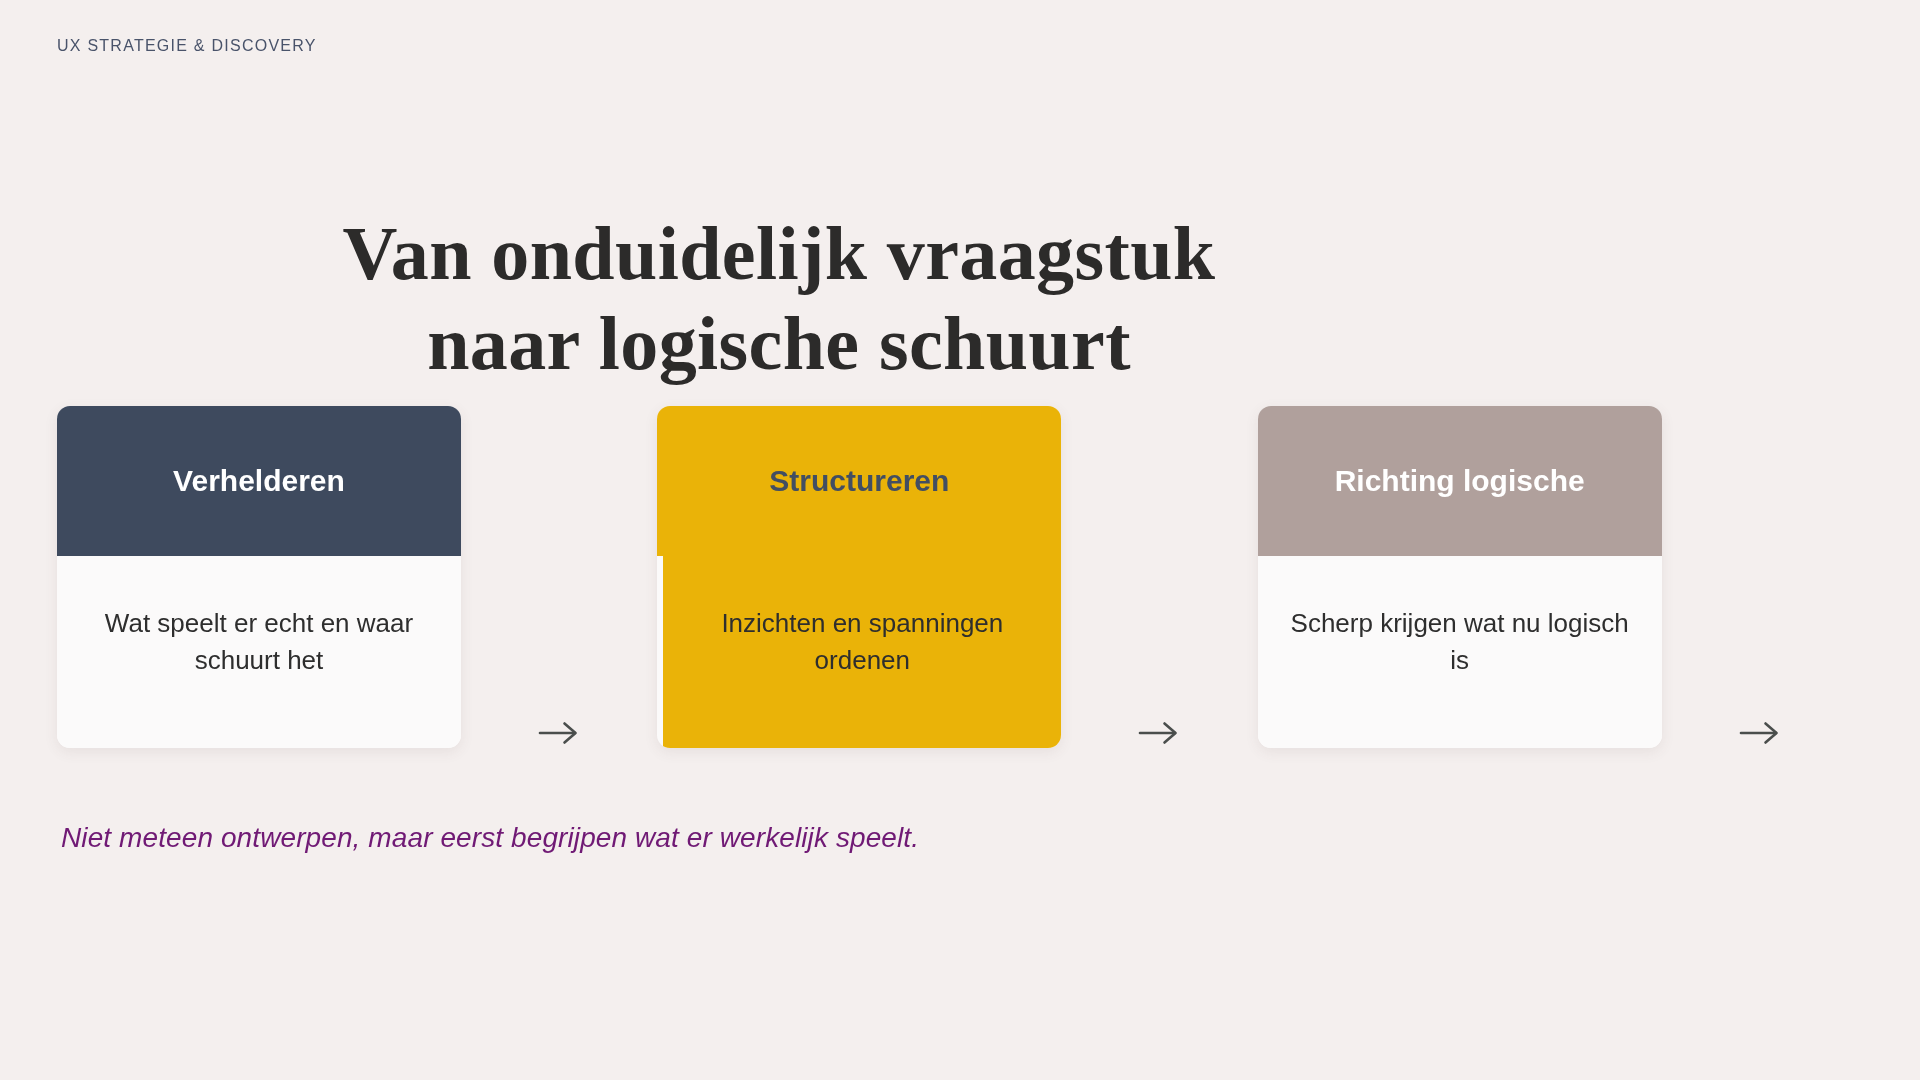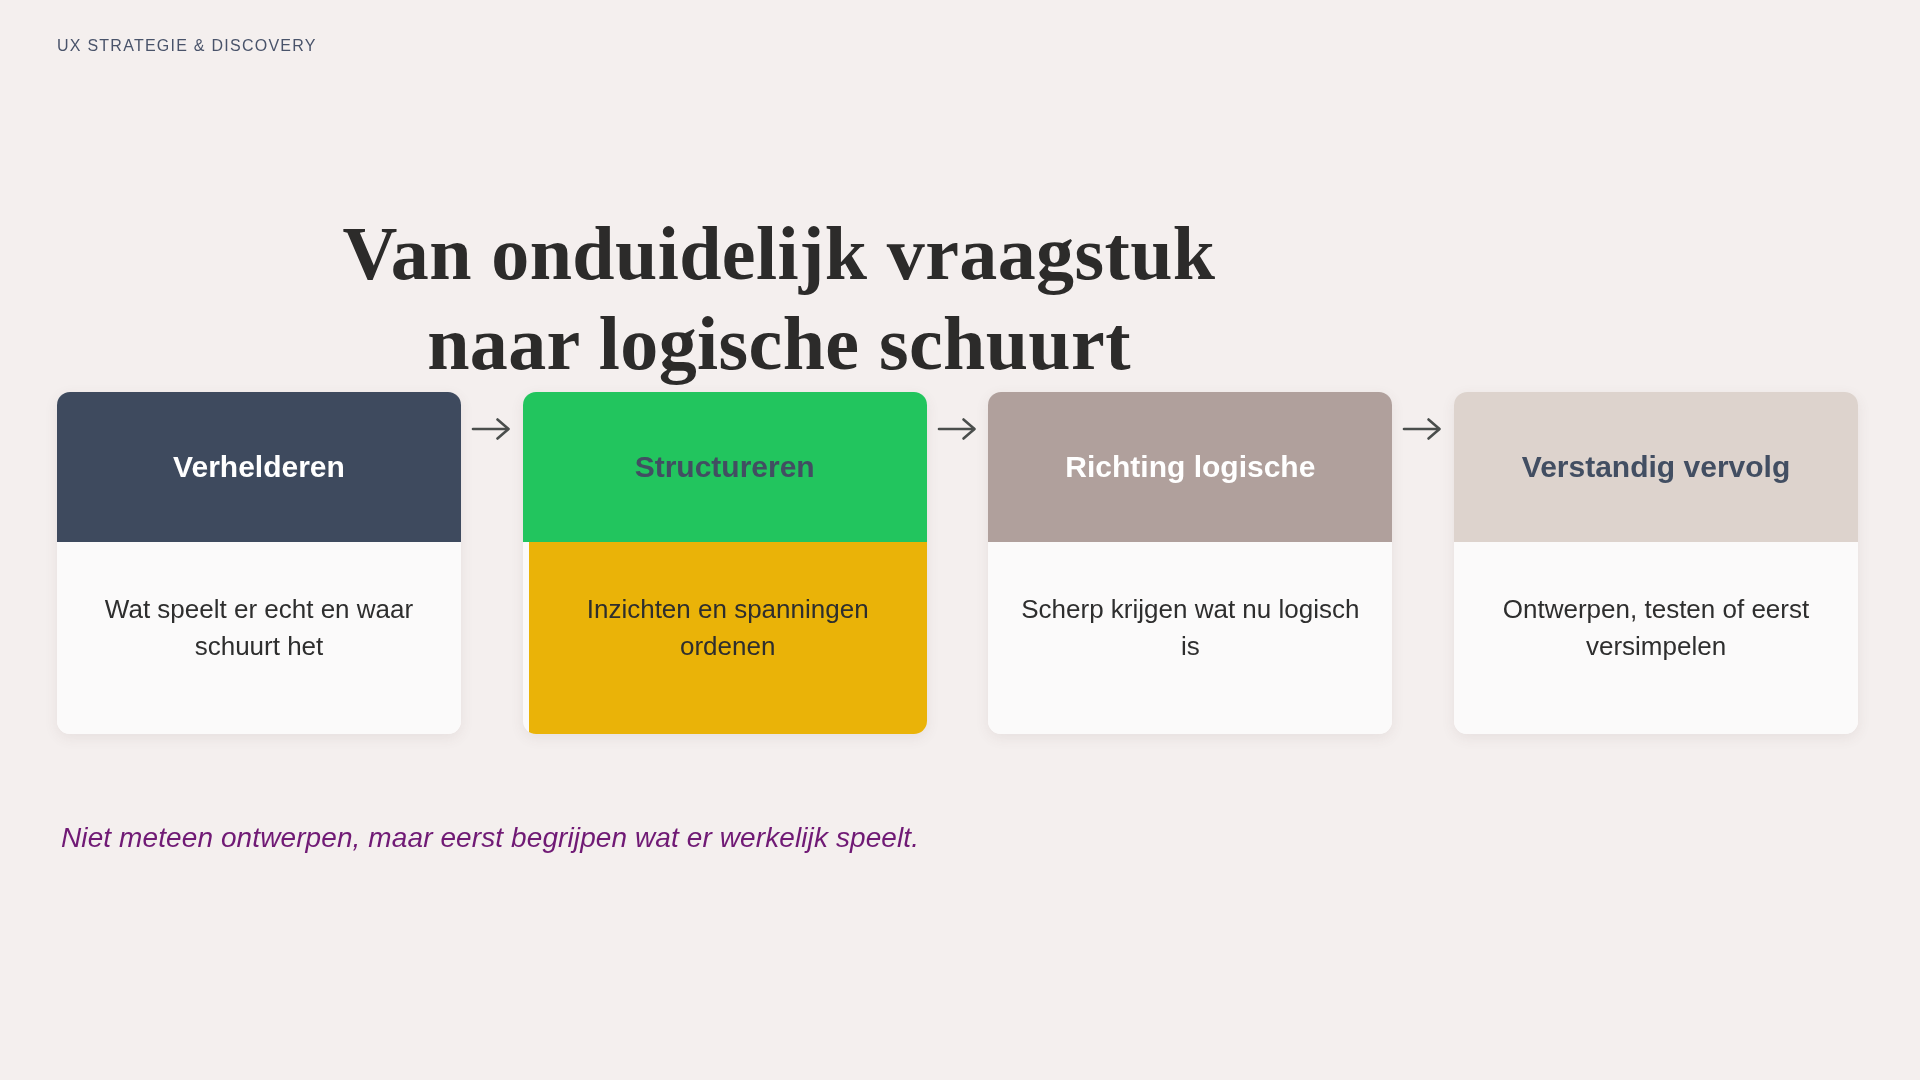--- a/index.html
+++ b/index.html
@@ -51,26 +51,26 @@
     color: #2c2b2a;
   }
   .title-line {
     display: block;
   }
 
   
   .flow {
     position: absolute;
     left: 57px;
-    top: 392px;
+    top: 406px;
     width: 1801px;
     height: 342px;
     display: flex;
     flex-direction: row;
-    align-items: flex-start;
+    align-items: flex-end;
   }
 
   .card {
     flex: 0 0 404px;
     width: 404px;
     height: 342px;
     border-radius: 13px;
     background: #fbfafa;
     box-shadow: 0 4px 14px rgba(90, 70, 70, 0.085);
     overflow: hidden;
@@ -164,21 +164,21 @@
     <div class="arrow">
       <span>
         <svg width="44" height="30" viewBox="0 0 44 30" aria-hidden="true">
           <path d="M3 15 H38" stroke="#4A4E4C" stroke-width="2.6" fill="none" stroke-linecap="round"></path>
           <path d="M27.5 5.5 L38.5 15 L27.5 24.5" stroke="#4A4E4C" stroke-width="2.6" fill="none" stroke-linecap="round" stroke-linejoin="round"></path>
         </svg>
       </span>
     </div>
 
     <div class="card">
-      <div class="card-header" style="background: #22c55e;">
+      <div class="card-header" style="background: #eab308;">
         <div class="card-title" style="color: rgb(66, 78, 98);">Structureren</div>
       </div>
       <div class="card-body" style="background: #eab308; margin-left: 6px;">
         <div class="card-text">Inzichten en spanningen ordenen</div>
       </div>
     </div>
 
     <div class="arrow">
       <span>
         <svg width="44" height="30" viewBox="0 0 44 30" aria-hidden="true">
@@ -199,26 +199,18 @@
 
     <div class="arrow">
       <span>
         <svg width="44" height="30" viewBox="0 0 44 30" aria-hidden="true">
           <path d="M3 15 H38" stroke="#4A4E4C" stroke-width="2.6" fill="none" stroke-linecap="round"></path>
           <path d="M27.5 5.5 L38.5 15 L27.5 24.5" stroke="#4A4E4C" stroke-width="2.6" fill="none" stroke-linecap="round" stroke-linejoin="round"></path>
         </svg>
       </span>
     </div>
 
-    <div class="card">
-      <div class="card-header" style="background: rgb(221, 211, 205);">
-        <div class="card-title" style="color: rgb(66, 78, 98);">Verstandig vervolg</div>
-      </div>
-      <div class="card-body" style="background: rgb(251, 250, 250);">
-        <div class="card-text">Ontwerpen, testen of eerst versimpelen</div>
-      </div>
-    </div>
 
   </div>
 
   <div class="footnote">Niet meteen ontwerpen, maar eerst begrijpen wat er werkelijk speelt.</div>
 
 </div>
 
 </body></html>

